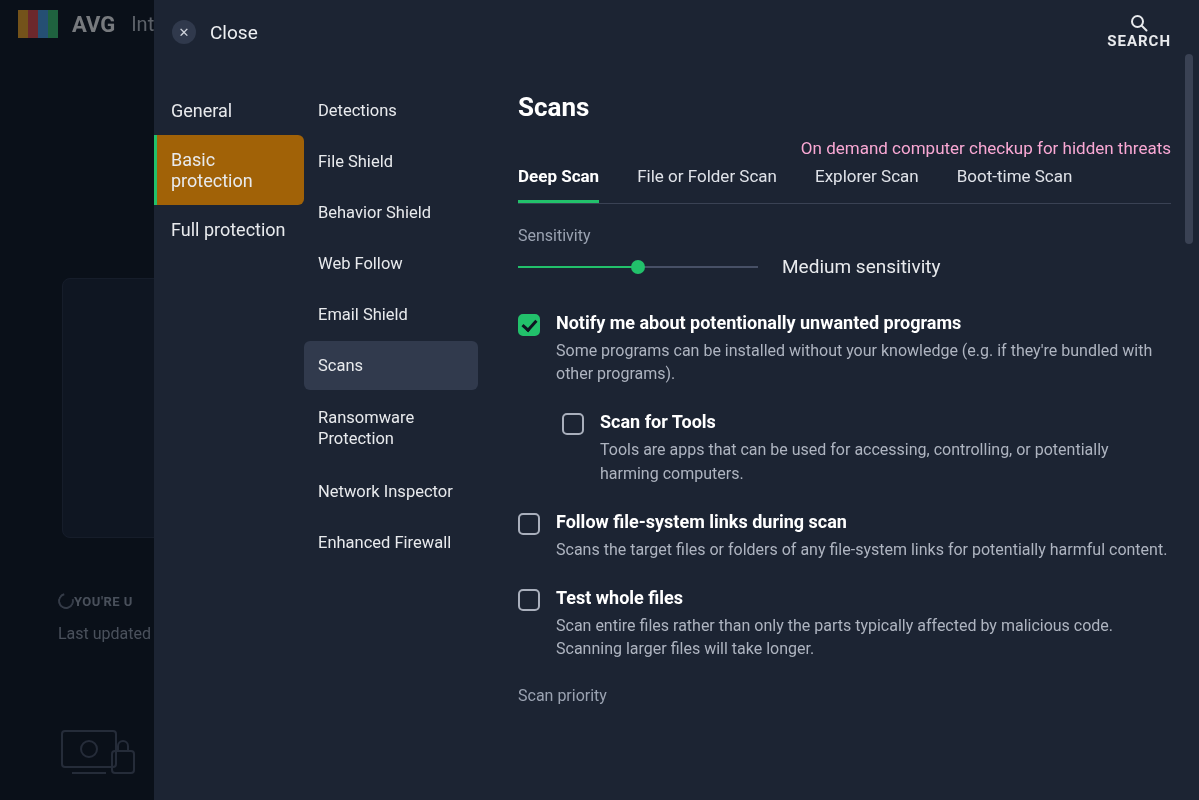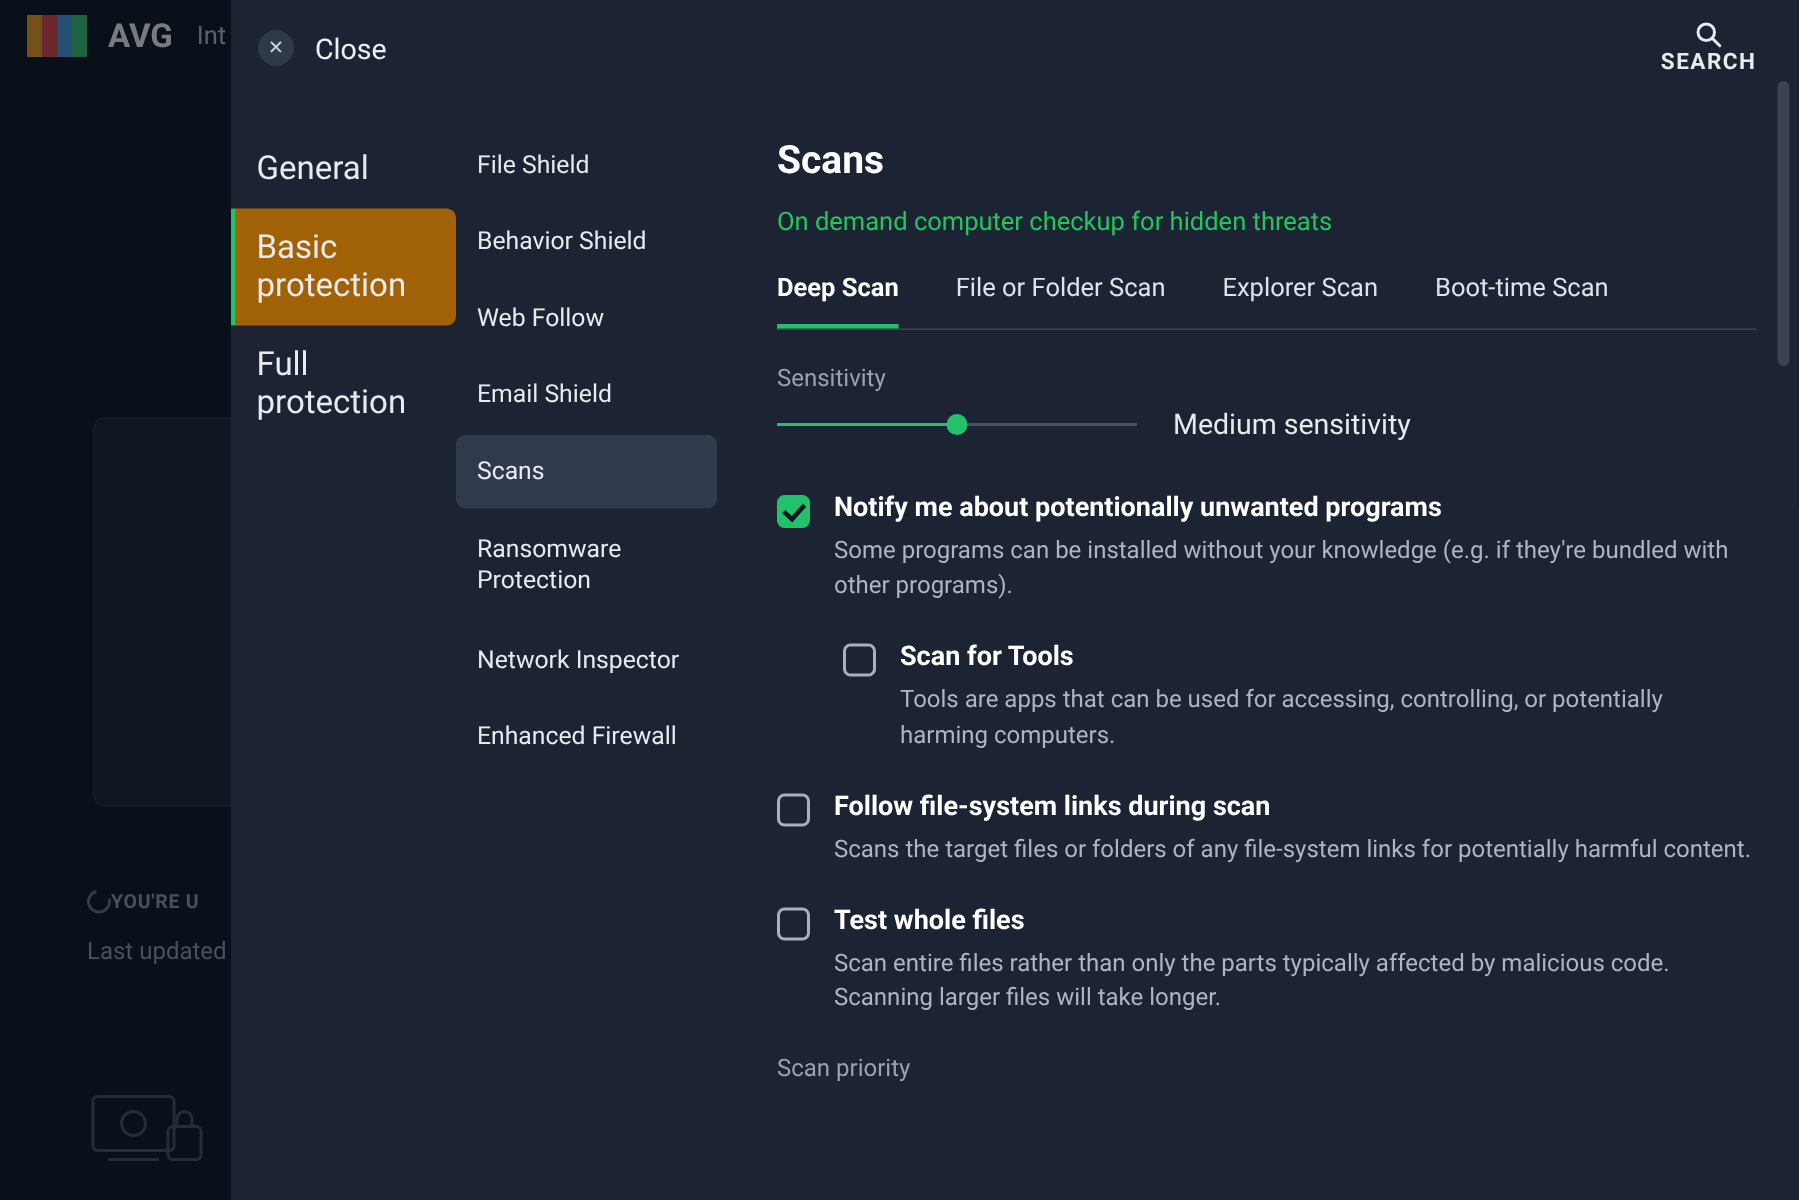--- a/index.html
+++ b/index.html
@@ -6,21 +6,21 @@
   html, body { width: 1199px; height: 800px; overflow: hidden; font-family: -apple-system, BlinkMacSystemFont, "Segoe UI", Roboto, Arial, sans-serif; }
   body { background: #0e1421; color: #e8eaed; position: relative; }
 
   
   .bg-app { position: absolute; inset: 0; background: #0e1421; }
   .bg-header { display:flex; align-items:center; gap:10px; padding:10px 18px; }
   .bg-logo-stripes { display:flex; }
   .stripe { width:10px; height:28px; }
   .stripe.s1{background:#f5a623;} .stripe.s2{background:#e64a4a;} .stripe.s3{background:#4aa0e6;} .stripe.s4{background:#3cc974;}
   .bg-logo-text { font-size:22px; font-weight:700; color:#fff; margin-left:4px;}
-  .bg-app-name { font-size:17px; color:#c3c7cf; margin-left:6px; }
+  .bg-app-name { font-size:20px; color:#c3c7cf; margin-left:6px; }
   .bg-card { position:absolute; left:62px; top:278px; width:330px; height:260px; background:#1a2233; border:1px solid #283146; border-radius:8px; padding:28px 20px; text-align:center; }
   .bg-card-icon { width:80px; height:60px; margin:10px auto 18px; border:2px solid #1e7a4a; border-radius:6px; position:relative; }
   .bg-card-icon::after{content:""; position:absolute; left:50%; top:50%; transform:translate(-50%,-55%); width:22px; height:26px; border:2px solid #1e7a4a; border-radius:50% 50% 40% 40%;}
   .bg-card-title{font-size:24px; color:#e8eaed; margin-top:20px;}
   .bg-card-sub{font-size:17px; color:#2cb26a; margin-top:6px;}
   .bg-update { position:absolute; left:58px; top:593px; display:flex; align-items:center; gap:0; color:#9aa2b1; font-size:13px; font-weight:700; letter-spacing:.5px;}
   .bg-update-sub{ position:absolute; left:58px; top:624px; color:#9aa2b1; font-size:16px;}
   .bg-corner-icon{ position:absolute; left:60px; bottom:20px; width:78px; height:55px; }
   .refresh-icon{width:16px;height:16px;border:2px solid #6b7385;border-radius:50%;border-top-color:transparent; transform:rotate(30deg);}
 
@@ -34,32 +34,32 @@
   .close-circle{width:24px;height:24px;border-radius:50%;background:#30394c;display:flex;align-items:center;justify-content:center;cursor:pointer;}
   .close-x{font-size:13px;color:#cfd3db;line-height:1;}
   .close-label{font-size:19px;color:#eef0f3;}
   .search-wrap{display:flex;align-items:center;cursor:pointer;flex-direction:column;}
   .search-icon svg{display:block;}
   .search-label{font-size:15px;font-weight:700;letter-spacing:1px;color:#e8eaed;}
 
   .panel-body{flex:1; display:flex; min-height:0;}
 
   .nav-col{width:150px; padding-top:28px;}
-  .nav-item{padding:14px 14px; font-size:22px; color:#e8eaed; cursor:pointer; border-left:3px solid transparent;}
+  .nav-item{padding:14px 14px; font-size:18px; color:#e8eaed; cursor:pointer; border-left:3px solid transparent;}
   .nav-item.active{background:#a16207; border-left-color:#22c16b; border-radius:0 6px 6px 0;}
 
   .sub-col{width:178px; padding-top:28px;}
   .sub-item{padding:15px 14px; font-size:16.5px; color:#e8eaed; cursor:pointer; border-radius:6px; margin:0 4px 2px 0;}
   .sub-item.active{background:#313a4d;}
   .sub-item.twoline{line-height:1.3;}
 
   .content-col{flex:1; position:relative; padding:34px 18px 0 36px; overflow:hidden;}
   .scroll-area{position:absolute; left:36px; right:22px; top:34px; bottom:0; overflow-y:auto; padding-right:6px;}
   .content-title{font-size:26px; font-weight:700; color:#fff; margin-bottom:16px;}
-  .content-sub{font-size:17px; color:#22c55e; margin-bottom:24px;}
+  .content-sub{font-size:17px; color:#f9a8d4; margin-bottom:8px;text-align:right;}
 
   .tabs{display:flex; gap:38px; border-bottom:1px solid #3a4254; margin-bottom:22px;}
   .tab{padding:0 0 14px 0; font-size:17px; color:#dfe2e8; cursor:pointer; border-bottom:3px solid transparent; white-space:nowrap;}
   .tab.active{font-weight:700; border-bottom-color:#22c16b; color:#fff;}
 
   .section-label{font-size:16px; color:#9aa2b1; margin-bottom:10px;}
   .slider-row{display:flex; align-items:center; gap:24px; margin-bottom:34px;}
   .slider{position:relative; width:240px; height:18px;}
   .slider-track{position:absolute; left:0; right:0; top:50%; height:2px; background:#475066; transform:translateY(-50%);}
   .slider-fill{position:absolute; left:0; width:50%; top:50%; height:2px; background:#22c16b; transform:translateY(-50%);}
@@ -140,20 +140,21 @@
   </div>
 
   <div class="panel-body">
     <div class="nav-col">
       <div class="nav-item">General</div>
       <div class="nav-item active">Basic protection</div>
       <div class="nav-item">Full protection</div>
     </div>
 
     <div class="sub-col">
+      <div class="sub-item">Detections</div>
       <div class="sub-item">File Shield</div>
       <div class="sub-item">Behavior Shield</div>
       <div class="sub-item">Web Follow</div>
       <div class="sub-item">Email Shield</div>
       <div class="sub-item active">Scans</div>
       <div class="sub-item twoline">Ransomware Protection</div>
       <div class="sub-item">Network Inspector</div>
       <div class="sub-item">Enhanced Firewall</div>
     </div>
 

